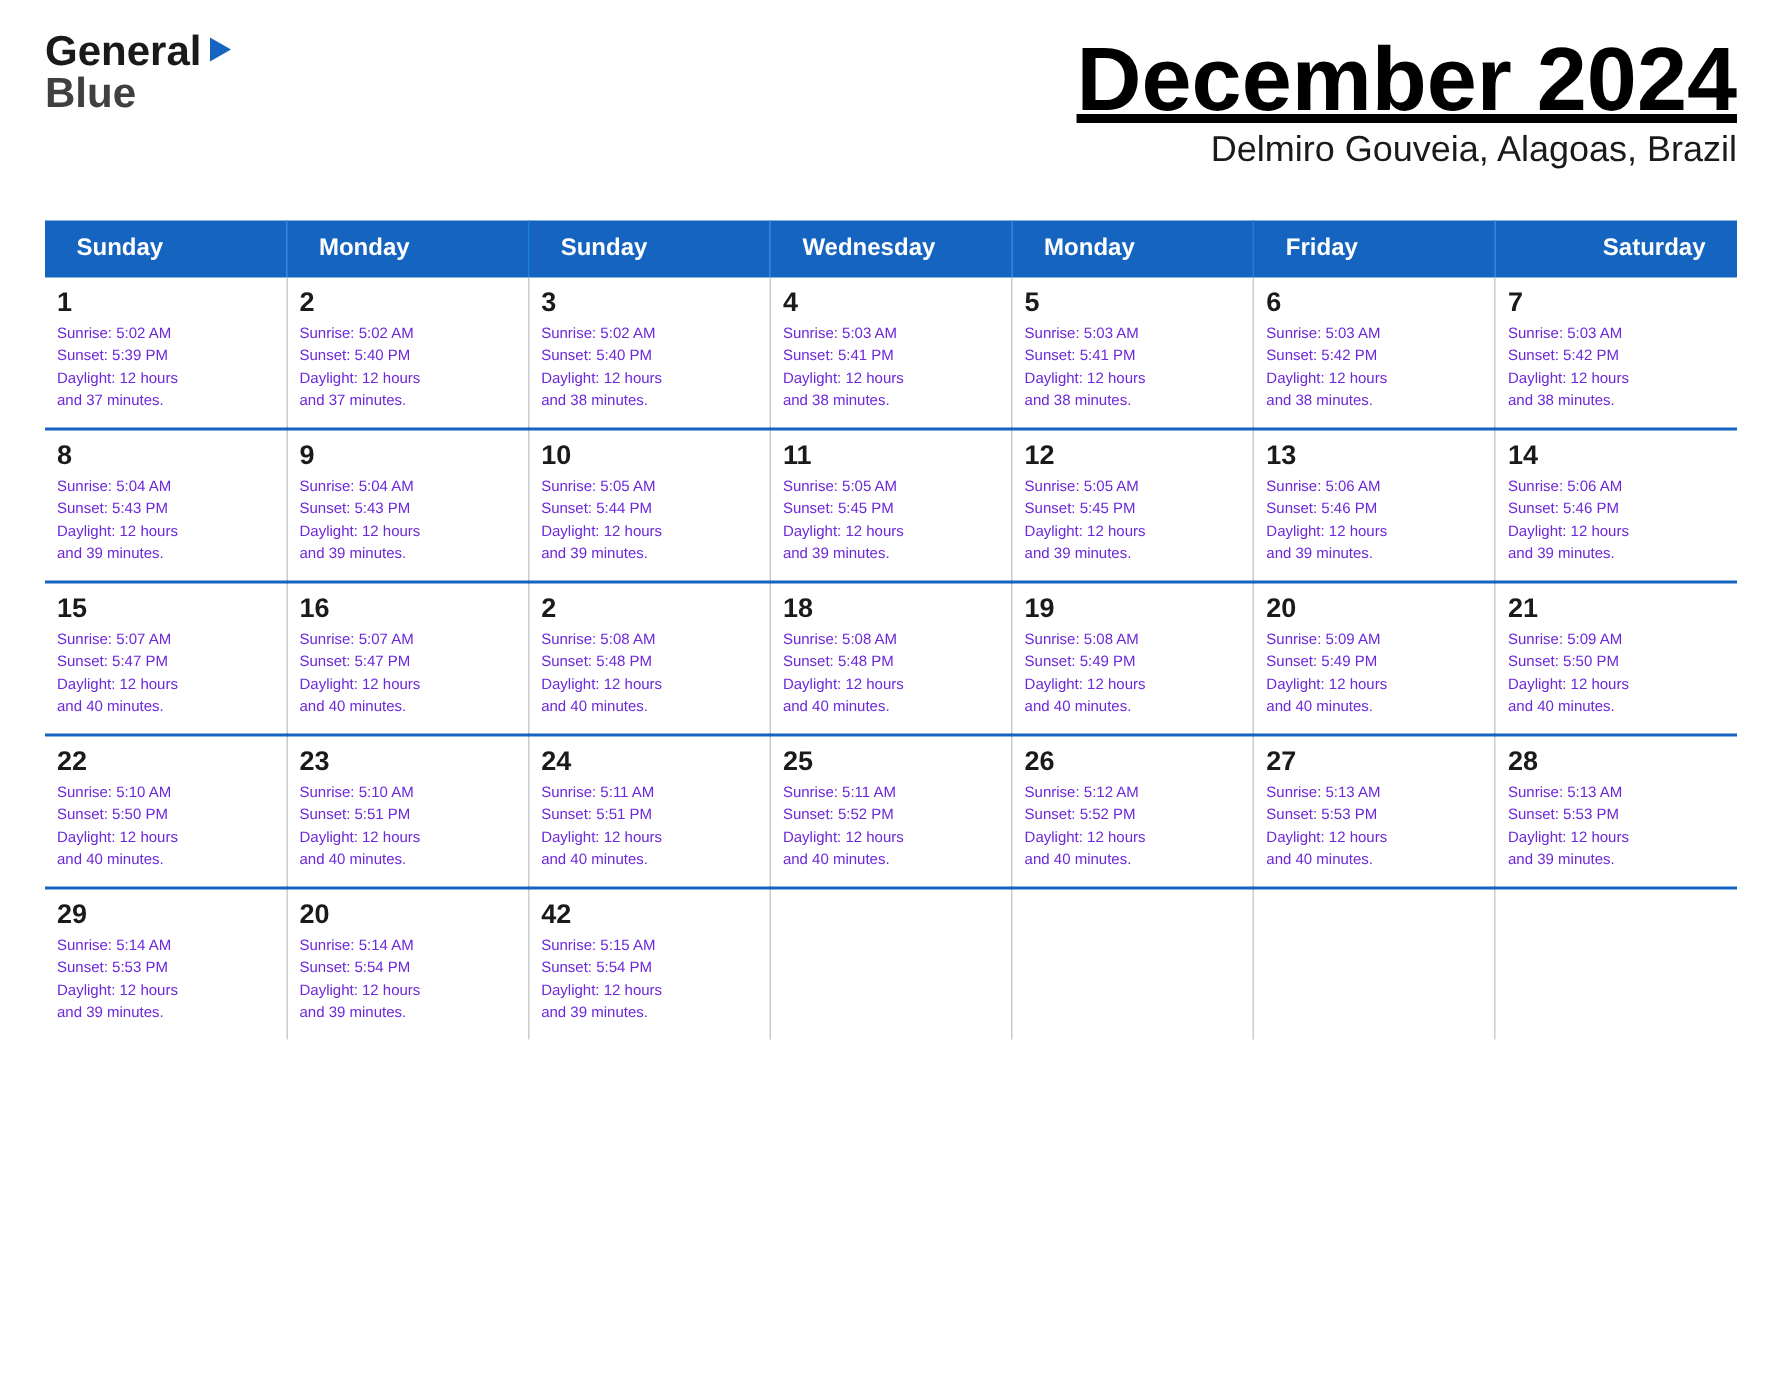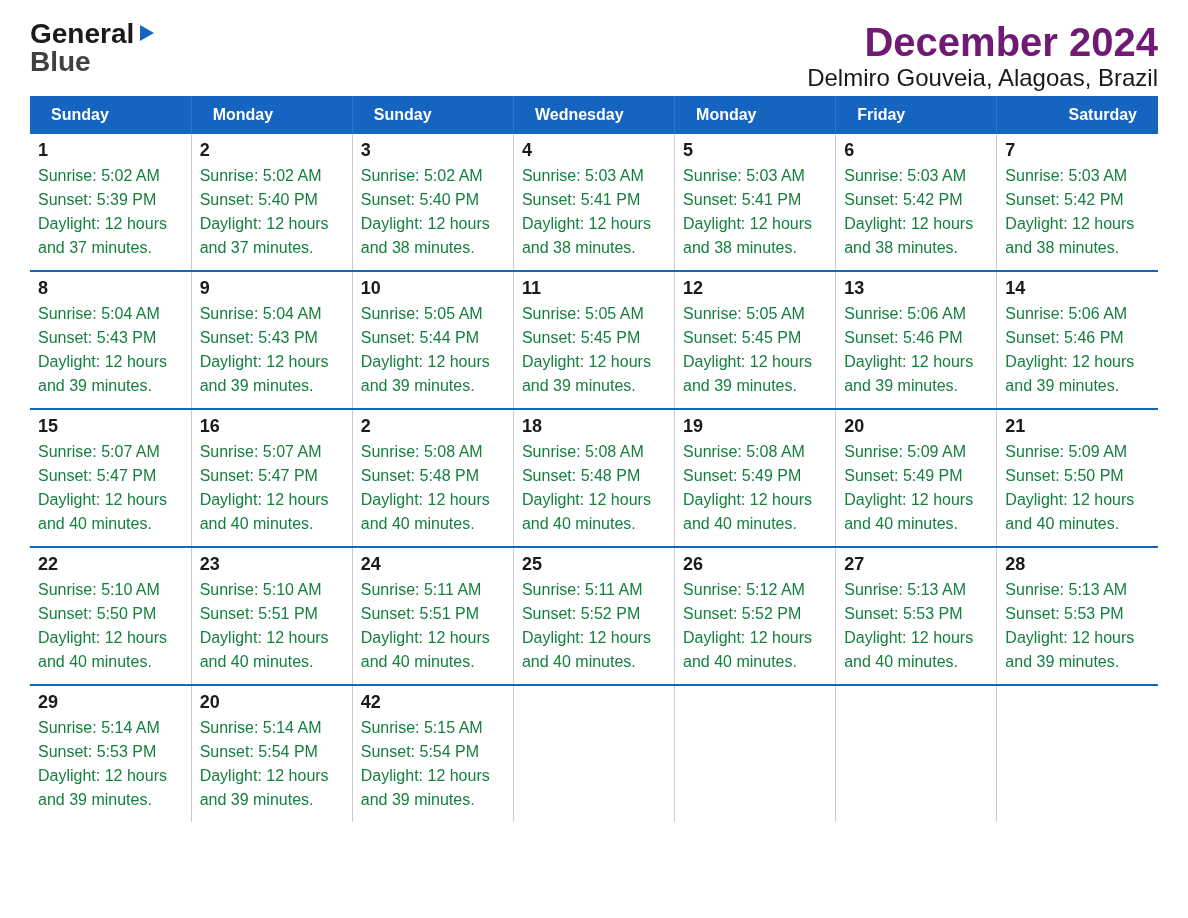--- a/index.html
+++ b/index.html
@@ -7,30 +7,31 @@
       font-family: Arial, sans-serif;
       background: #fff;
       width: 1188px;
       min-height: 918px;
       padding: 20px 30px;
     }
     .header {
       display: flex;
       justify-content: space-between;
       align-items: flex-start;
-      margin-bottom: 4px;
+      margin-bottom: 33px;
     }
     .title-block {
       text-align: right;
     }
     .title-block h1 {
-      font-size: 40px;
-      font-weight: bold;
-      color: #701a75;
+      font-size: 60px;
+      font-weight: bold;
+      color: #000000;
       line-height: 1.1;
+      text-decoration: underline;
     }
     .title-block h2 {
       font-size: 24px;
       font-weight: normal;
       color: #1a1a1a;
     }
     table {
       width: 100%;
       border-collapse: collapse;
     }
@@ -60,23 +61,23 @@
       min-height: 90px;
     }
     tbody td:last-child { border-right: none; }
     .day-num {
       font-size: 18px;
       font-weight: bold;
       display: block;
       margin-bottom: 3px;
     }
     .day-info {
-      font-size: 16px;
+      font-size: 10px;
       line-height: 1.5;
-      color: #15803d;
+      color: #6d28d9;
     }
     
     .logo-wrapper {
       display: flex;
       align-items: flex-start;
       gap: 4px;
     }
     .logo-text-group {
       display: flex;
       flex-direction: column;

